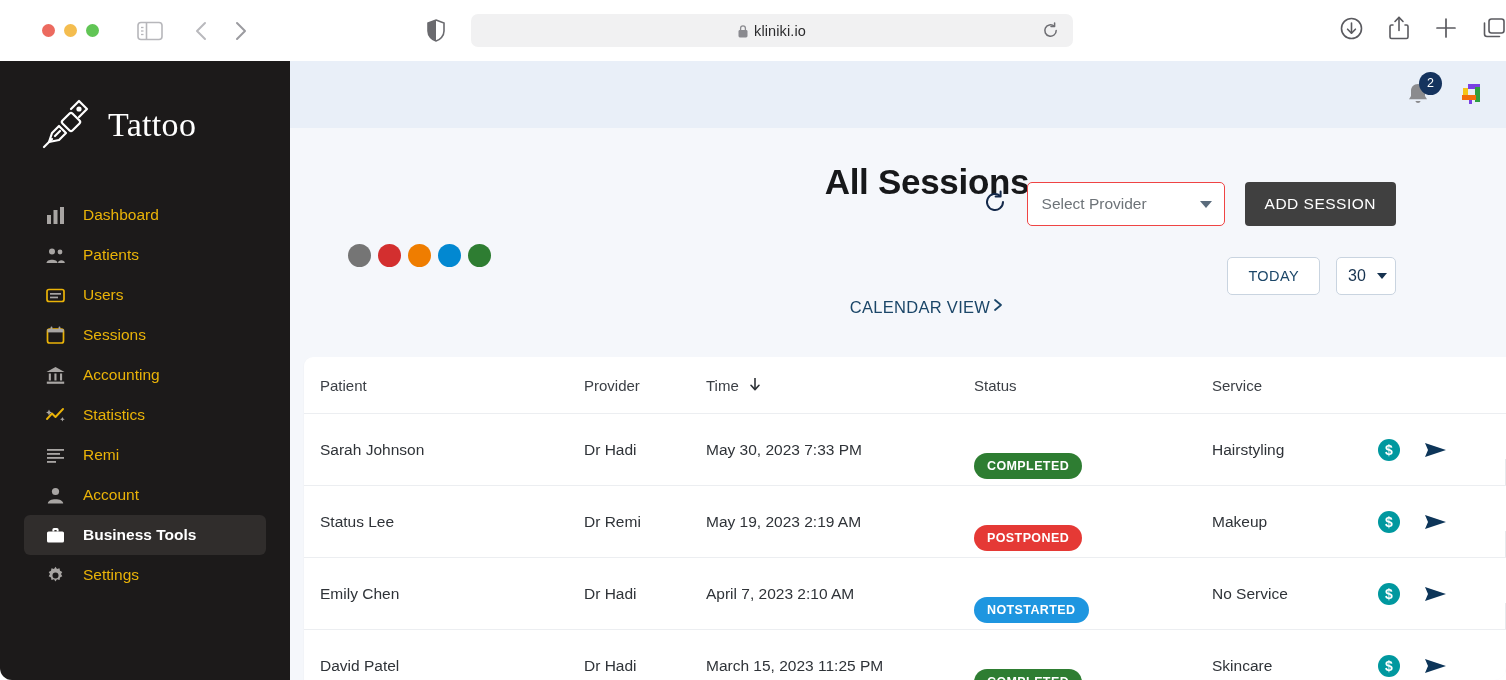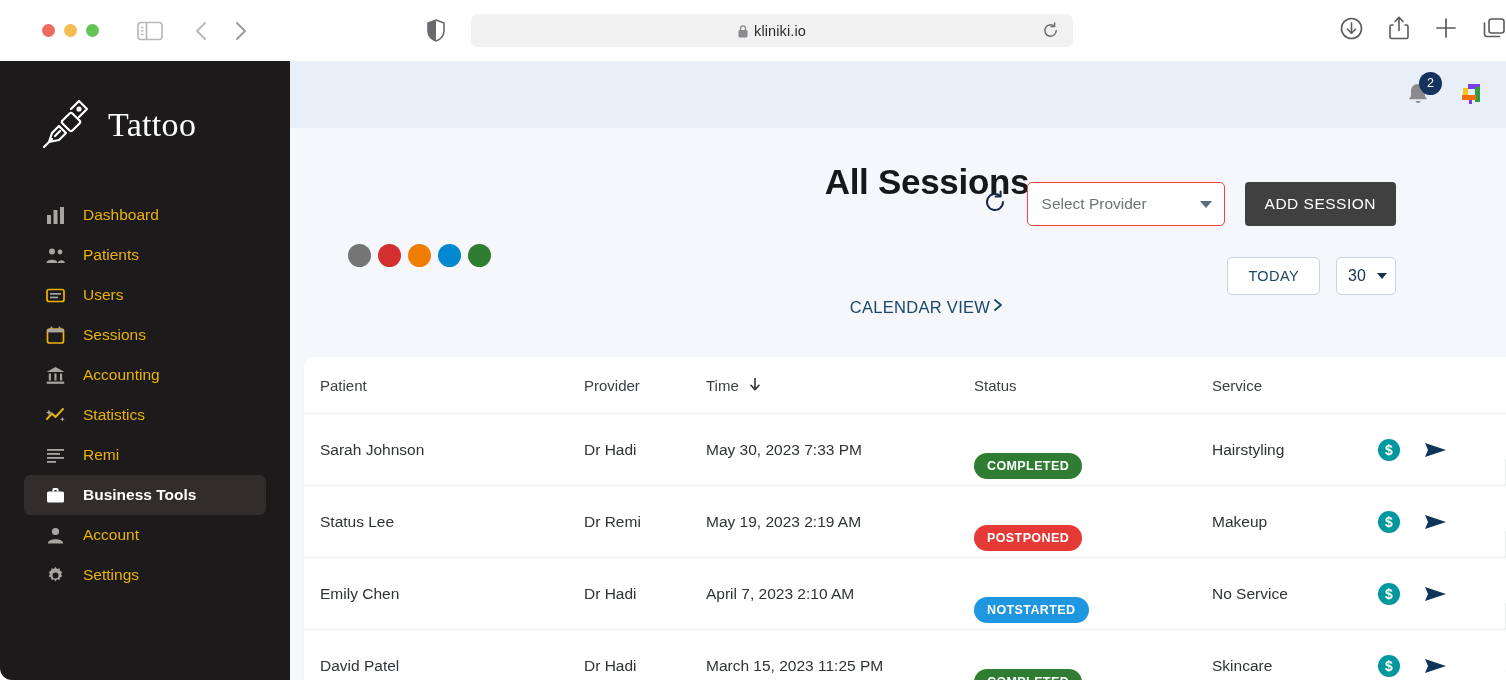--- a/index.html
+++ b/index.html
@@ -347,37 +347,37 @@
           <span class="ni">
             <svg width="19" height="19" viewBox="0 0 19 19">
               <rect x="1" y="3" width="17" height="1.8"></rect>
               <rect x="1" y="7" width="13" height="1.8"></rect>
               <rect x="1" y="11" width="17" height="1.8"></rect>
               <rect x="1" y="15" width="9" height="1.8"></rect>
             </svg>
           </span>
           <span>Remi</span>
         </div>
+        <div class="nav-item" style="margin-bottom: 0px;">
+          <span class="ni">
+            <svg width="19" height="19" viewBox="0 0 19 19">
+              <circle cx="9.5" cy="5.5" r="3.6"></circle>
+              <path d="M1.8 17.5 C1.8 11.8 17.2 11.8 17.2 17.5 Z"></path>
+            </svg>
+          </span>
+          <span>Account</span>
+        </div>
         <div class="nav-item active" style="margin-bottom: 0px;">
           <span class="ni">
             <svg width="19" height="19" viewBox="0 0 19 19">
               <rect x="1" y="5.5" width="17" height="11" rx="1.6"></rect>
               <path d="M6.4 5.5 V3.6 A1.6 1.6 0 0 1 8 2 h3 a1.6 1.6 0 0 1 1.6 1.6 V5.5 h-2 V4 H8.4 v1.5 Z"></path>
             </svg>
           </span>
           <span>Business Tools</span>
-        </div>
-        <div class="nav-item" style="margin-bottom: 0px;">
-          <span class="ni">
-            <svg width="19" height="19" viewBox="0 0 19 19">
-              <circle cx="9.5" cy="5.5" r="3.6"></circle>
-              <path d="M1.8 17.5 C1.8 11.8 17.2 11.8 17.2 17.5 Z"></path>
-            </svg>
-          </span>
-          <span>Account</span>
         </div>
         <div class="nav-item" style="margin-bottom: 0px;">
           <span class="ni">
             <svg width="19" height="19" viewBox="0 0 19 19">
               <path d="M9.5 0.8 l1.5 2.1 2.5-.6 .5 2.5 2.3 1.1 -1.3 2.2 1.3 2.2 -2.3 1.1 -.5 2.5 -2.5-.6 -1.5 2.1 -1.5-2.1 -2.5.6 -.5-2.5 -2.3-1.1 1.3-2.2 -1.3-2.2 2.3-1.1 .5-2.5 2.5.6z"></path>
               <circle cx="9.5" cy="9.5" r="3" fill="#1c1a1a"></circle>
             </svg>
           </span>
           <span>Settings</span>
         </div>

